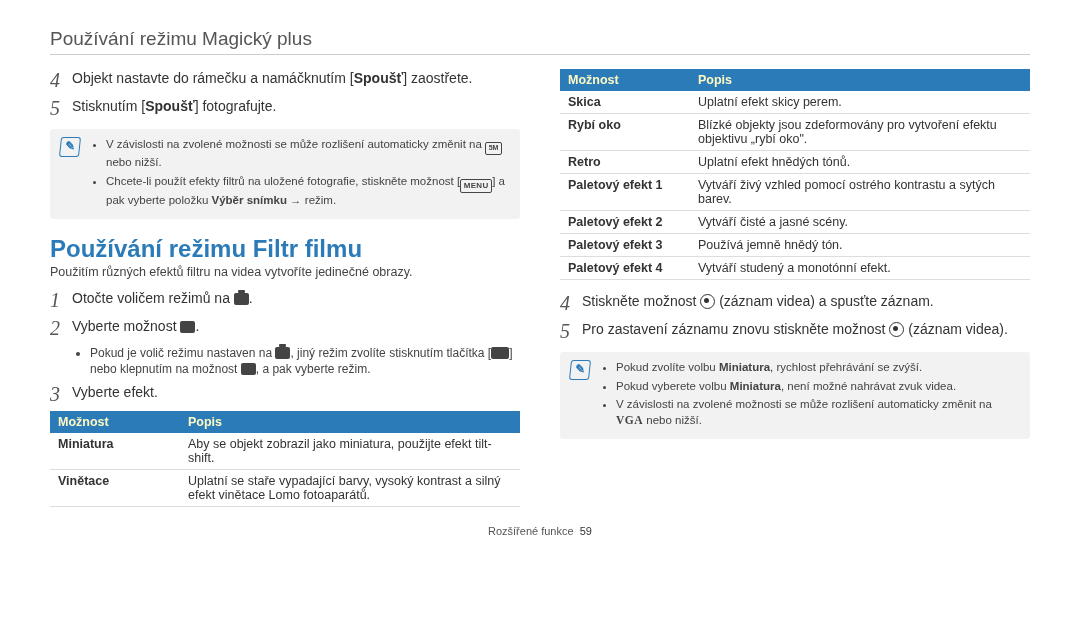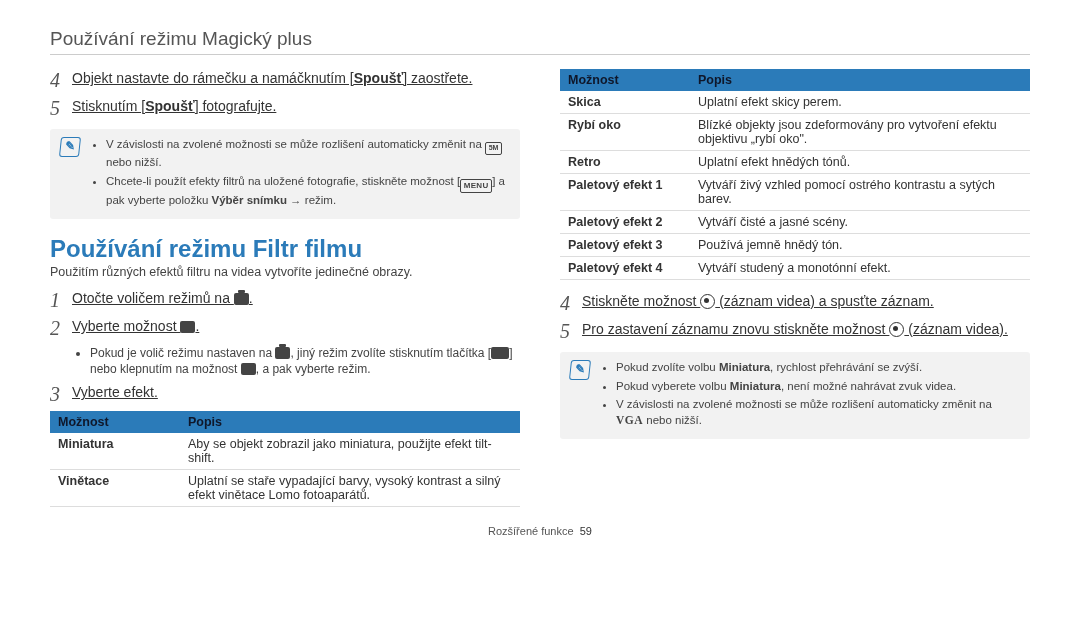--- a/index.html
+++ b/index.html
@@ -45,21 +45,20 @@
     font-family: Georgia, 'Times New Roman', serif;
     color: #555;
     width: 22px;
     flex-shrink: 0;
     line-height: 1.1;
   }
   .num-step .step-text {
     flex: 1;
     font-size: 14px;
     line-height: 1.35;
-    text-decoration: underline;
   }
   .bold { font-weight: bold; }
   .note-box {
     display: flex;
     background: #f2f2f2;
     border-radius: 3px;
     padding: 8px 10px;
     margin: 10px 0 14px 0;
     font-size: 11.5px;
     color: #444;
@@ -105,21 +104,21 @@
     color: #444;
   }
   .sub-bullets li { line-height: 1.35; }
   table {
     border-collapse: collapse;
     width: 100%;
     font-size: 12.5px;
   }
   th {
     background: #2b7bb9;
-    color: #0f172a;
+    color: #fef9c3;
     text-align: left;
     padding: 4px 8px;
     font-weight: bold;
   }
   td {
     padding: 4px 8px;
     border-bottom: 1px solid #ddd;
     vertical-align: top;
   }
   td.opt { font-weight: bold; white-space: nowrap; }

